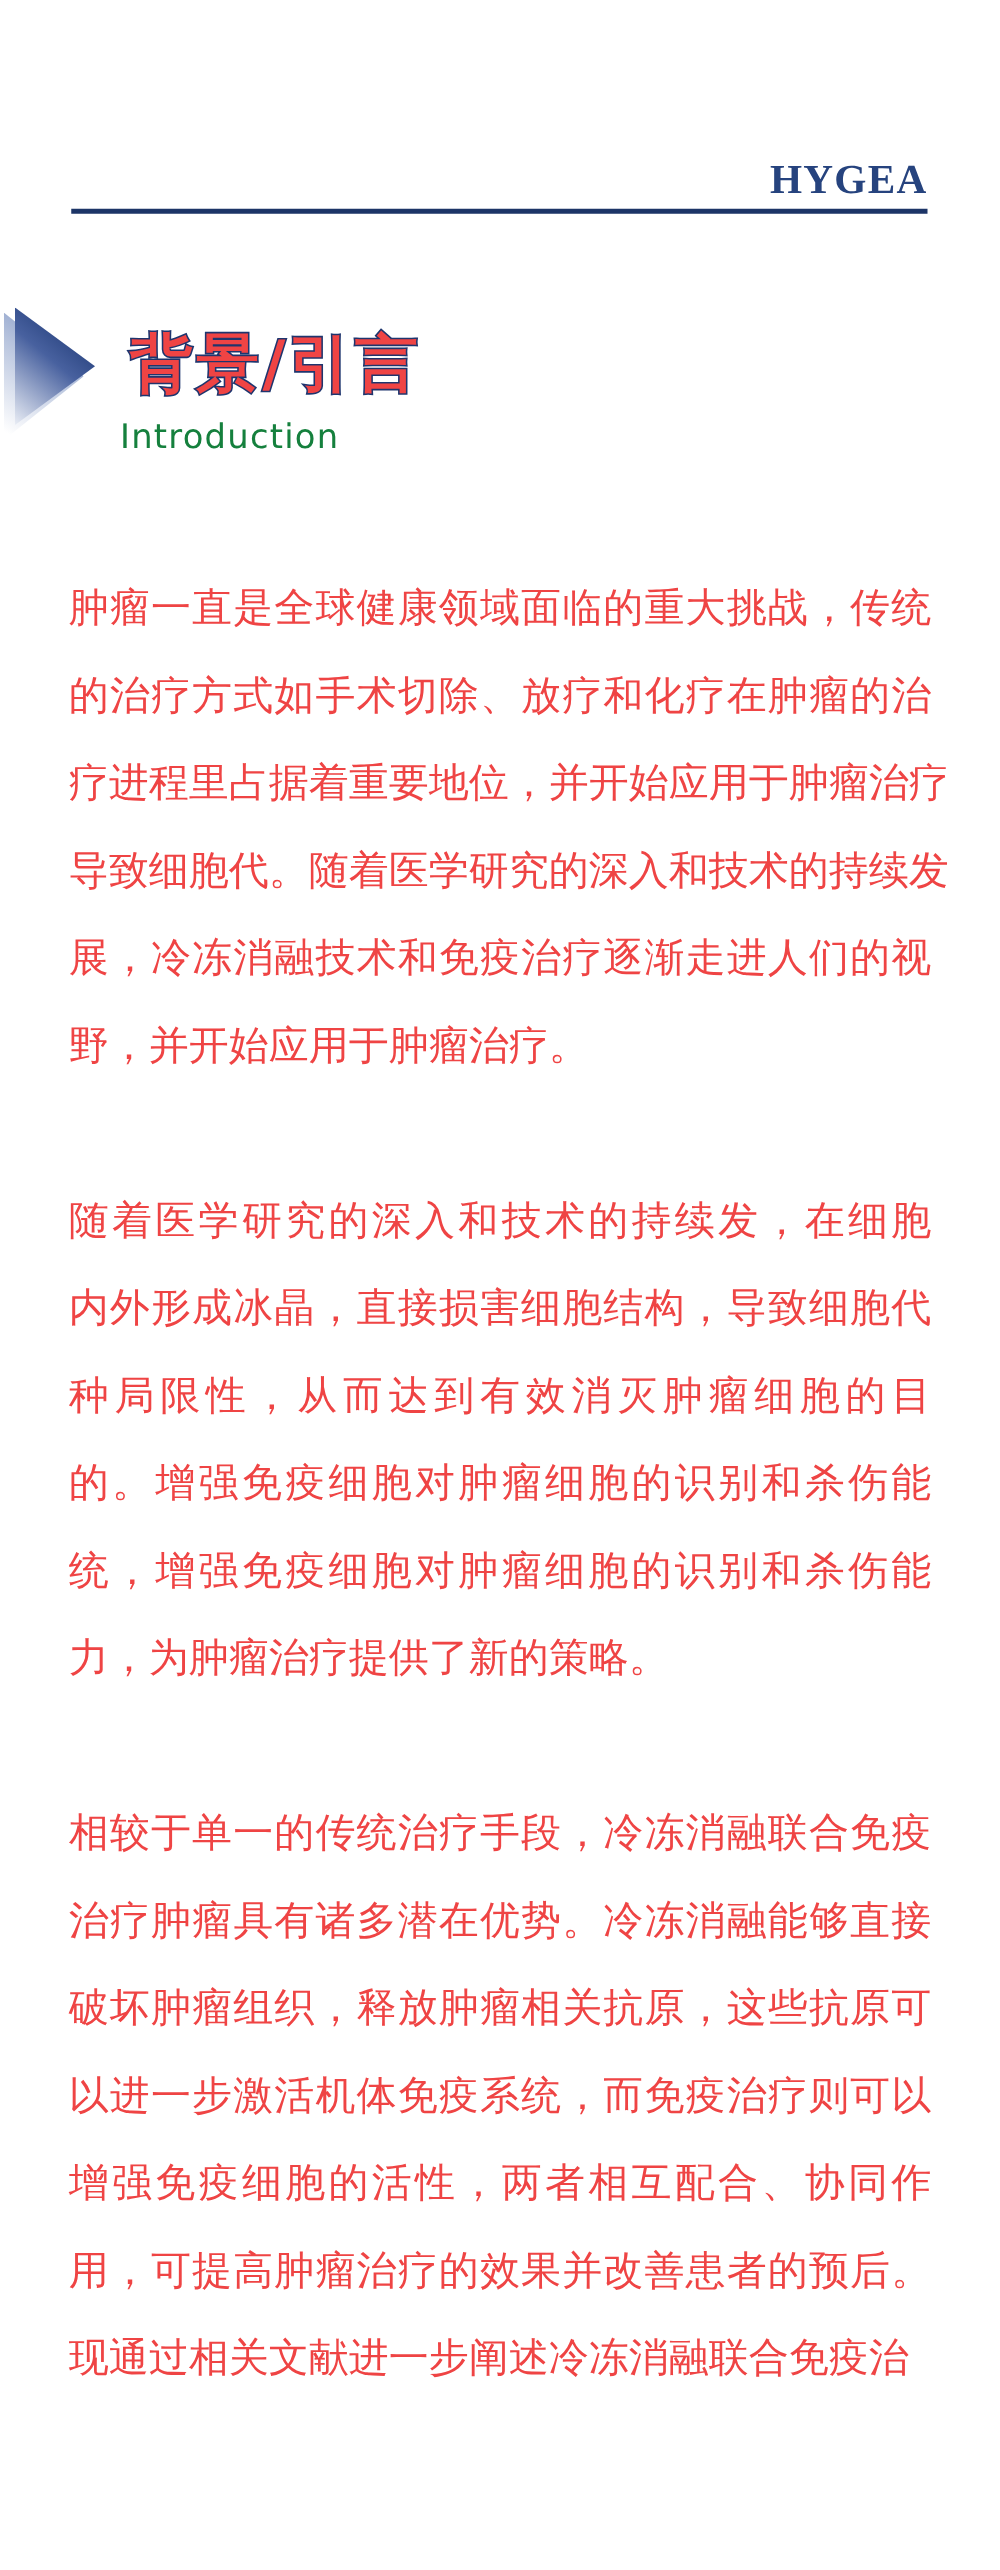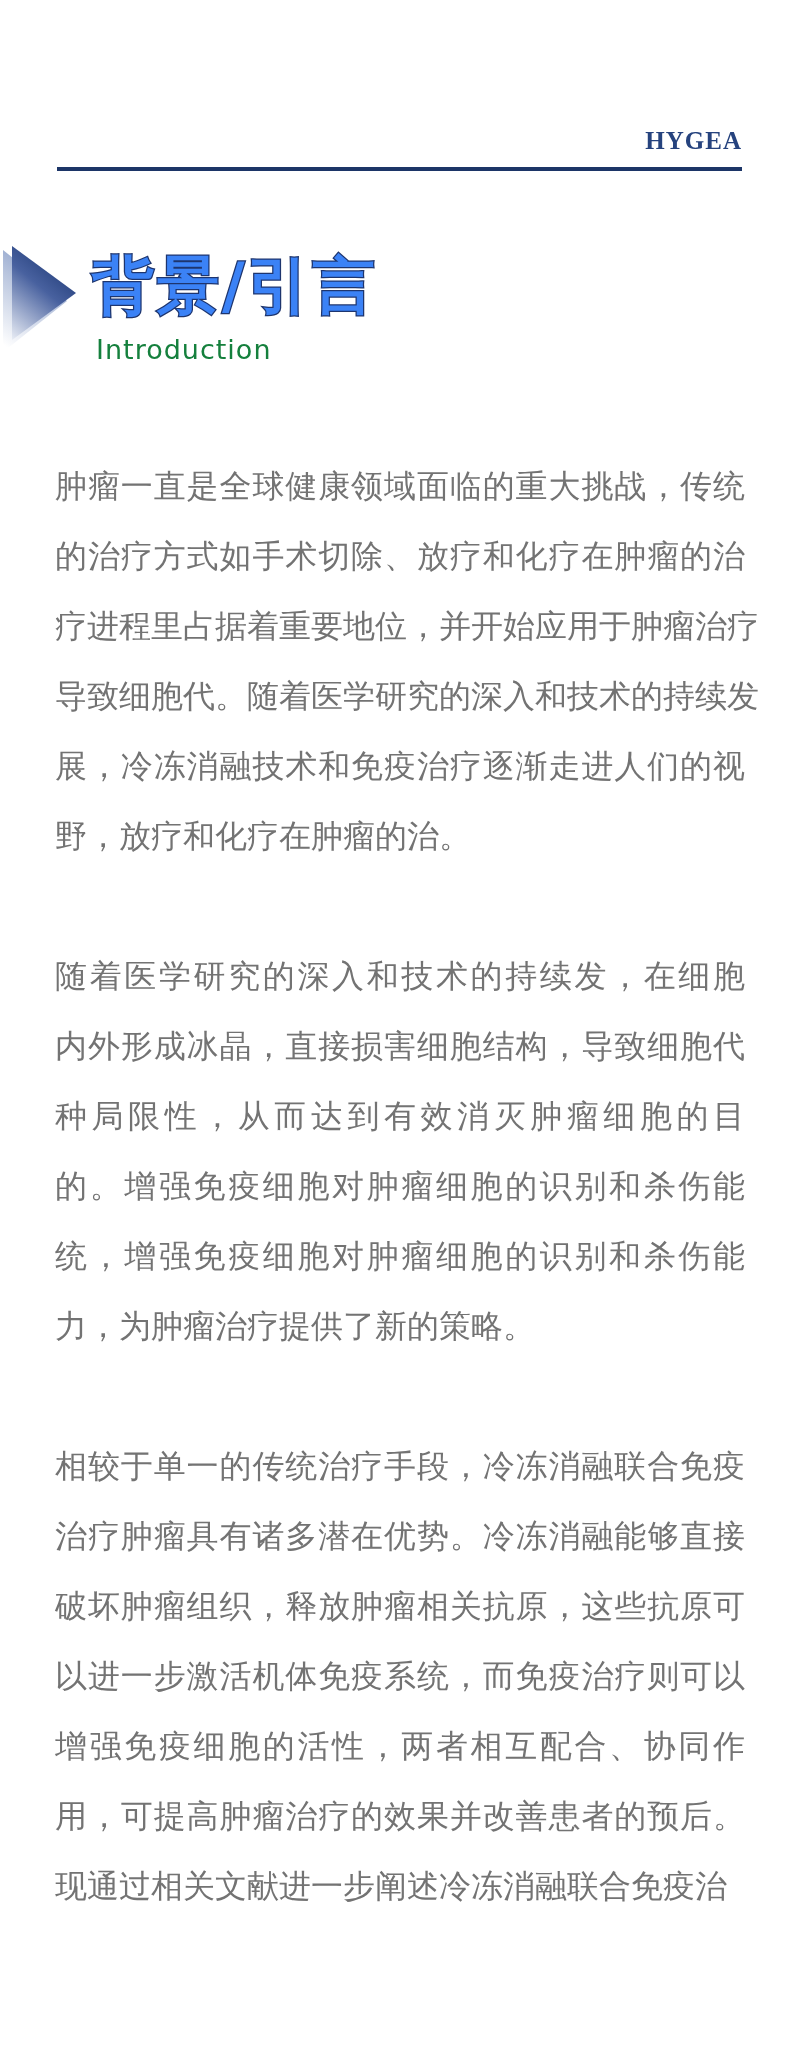--- a/index.html
+++ b/index.html
@@ -16,21 +16,21 @@
     font-family: "DejaVu Sans", "Liberation Sans", sans-serif;
   }
 
   
   .logo {
     position: absolute;
     top: 128px;
     right: 58px;
     font-family: "Liberation Serif", "DejaVu Serif", serif;
     font-weight: 700;
-    font-size: 25px;
+    font-size: 33px;
     letter-spacing: 1px;
     color: #26437e;
     line-height: 1;
     text-align: center;
   }
   .header-rule {
     position: absolute;
     top: 167px;
     left: 57px;
     width: 685px;
@@ -61,26 +61,26 @@
     left: 12px;
     top: 0;
     width: 64px;
     height: 94px;
     background: linear-gradient(220deg, #15306b 8%, #48619f 48%, #e9edf5 100%);
   }
   .section-title {
     position: absolute;
     left: 92px;
     top: 252px;
-    margin: 0;
-    font-size: 62px;
+    margin: 12px;
+    font-size: 50px;
     font-weight: 800;
     letter-spacing: 3px;
     line-height: 1.1;
-    color: #3b82f6;
+    color: #ef4444;
     -webkit-text-stroke: 2.5px #1e356e;
     paint-order: stroke fill;
     white-space: nowrap;
   }
   .section-subtitle {
     position: absolute;
     left: 96px;
     top: 336px;
     font-size: 27px;
     letter-spacing: 1px;
@@ -92,21 +92,21 @@
   .article {
     position: absolute;
     left: 55px;
     top: 451px;
     width: 690px;
   }
   .para {
     margin: 0 0 70px 0;
     font-size: 32px;
     line-height: 70px;
-    color: #737373;
+    color: #ef4444;
   }
   .para:last-child { margin-bottom: 0; }
   .para .line {
     text-align: justify;
     text-align-last: justify;
     white-space: nowrap;
   }
   .para .line:last-child {
     text-align-last: left;
   }
@@ -129,21 +129,21 @@
 
   <div class="section-subtitle">Introduction</div>
 
   <main class="article">
     <div class="para">
         <div class="line">肿瘤一直是全球健康领域面临的重大挑战，传统</div>
         <div class="line">的治疗方式如手术切除、放疗和化疗在肿瘤的治</div>
         <div class="line">疗进程里占据着重要地位，并开始应用于肿瘤治疗</div>
         <div class="line">导致细胞代。随着医学研究的深入和技术的持续发</div>
         <div class="line">展，冷冻消融技术和免疫治疗逐渐走进人们的视</div>
-        <div class="line">野，放疗和化疗在肿瘤的治。</div>
+        <div class="line">野，并开始应用于肿瘤治疗。</div>
       </div>
     <div class="para">
         <div class="line">随着医学研究的深入和技术的持续发，在细胞</div>
         <div class="line">内外形成冰晶，直接损害细胞结构，导致细胞代</div>
         <div class="line">种局限性，从而达到有效消灭肿瘤细胞的目</div>
         <div class="line">的。增强免疫细胞对肿瘤细胞的识别和杀伤能</div>
         <div class="line">统，增强免疫细胞对肿瘤细胞的识别和杀伤能</div>
         <div class="line">力，为肿瘤治疗提供了新的策略。</div>
       </div>
     <div class="para">

